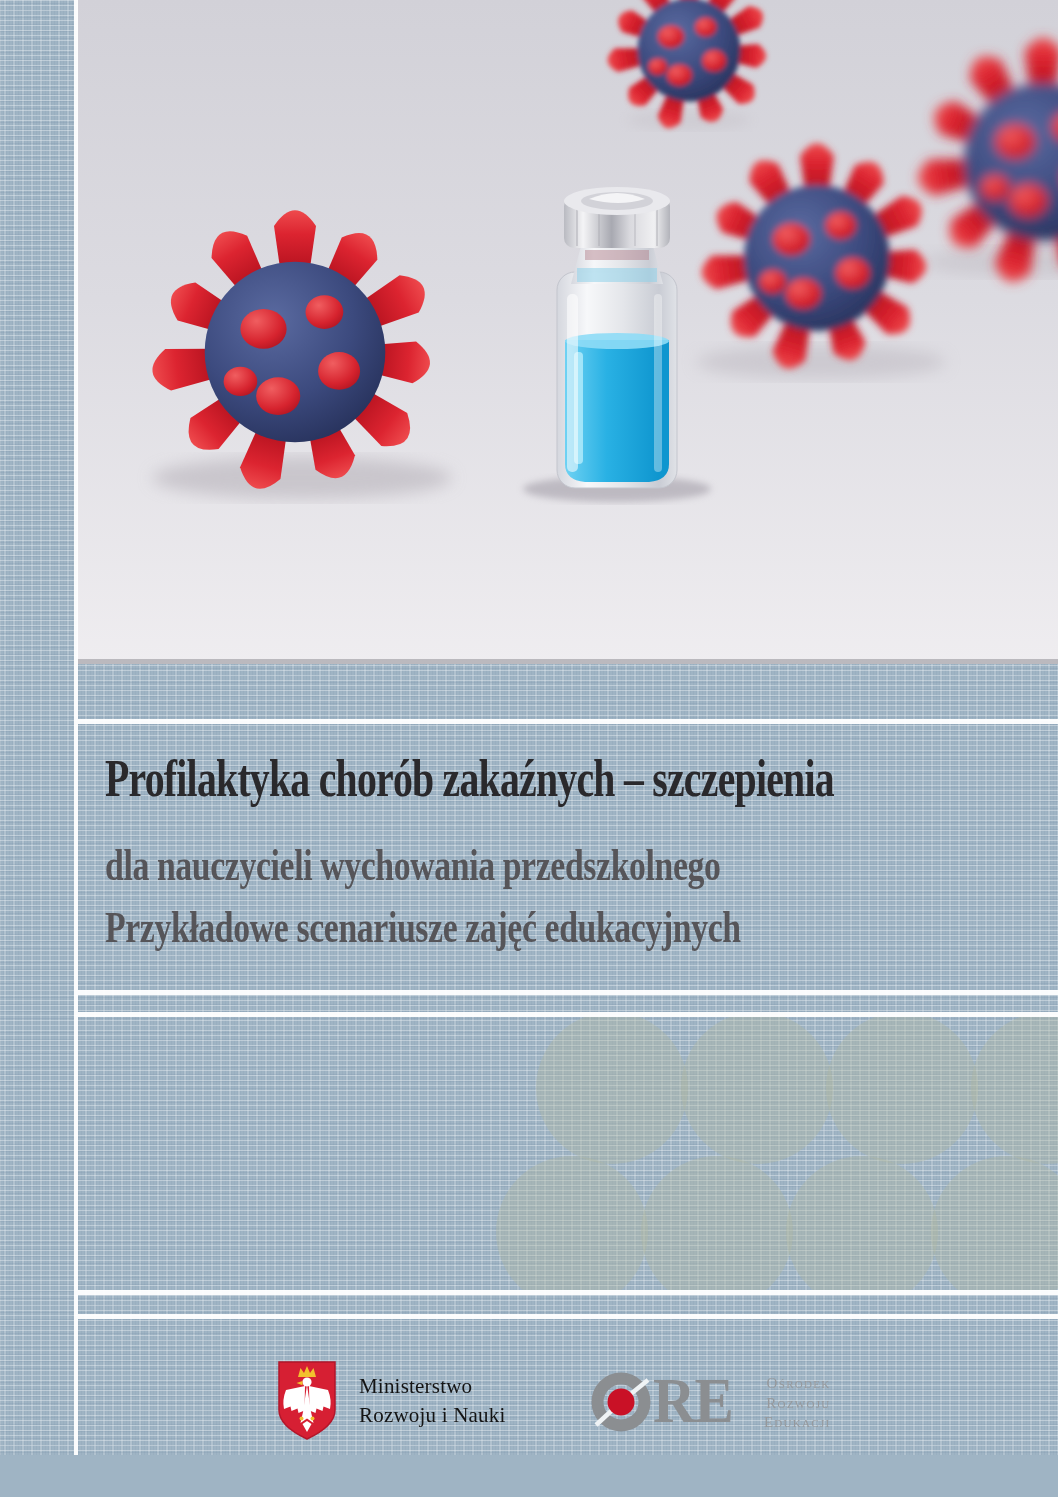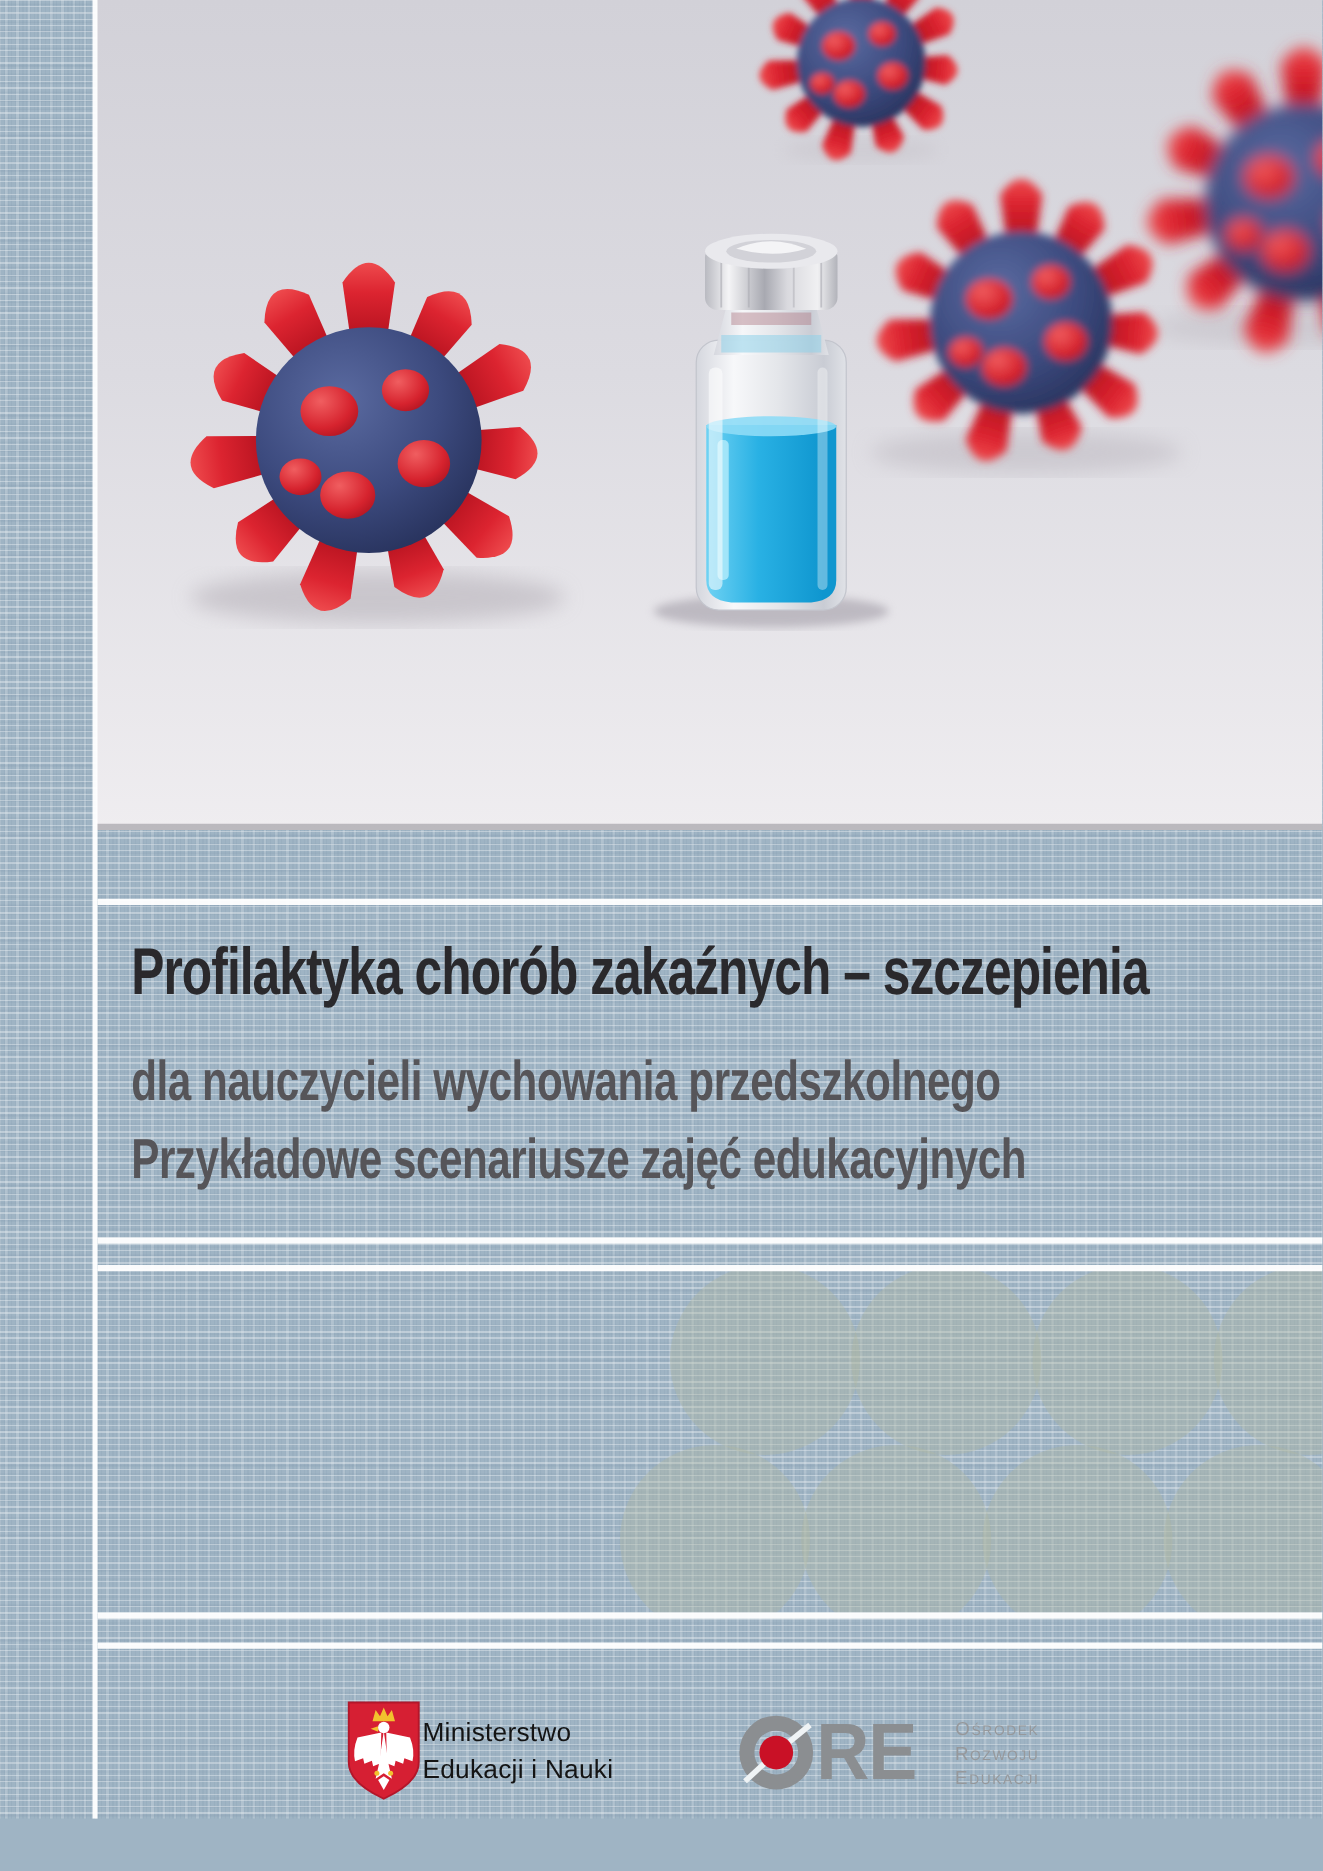--- a/index.html
+++ b/index.html
@@ -1,19 +1,19 @@
 <!DOCTYPE html>
 <html><head>
 <meta charset="utf-8">
 <style>
   html,body{margin:0;padding:0;background:#9fb4c4;}
   *{box-sizing:border-box;}
   #page{
     position:relative;width:1058px;height:1455px;overflow:hidden;
-    font-family:Liberation Sans, sans-serif;
+    font-family:Liberation Serif, serif;
   }
   
   .bg{
     position:absolute;inset:0;
     background:linear-gradient(180deg,
       #c5d9e8 0px,#c6daе8 400px,#c5d9e8 1012px,
       #dfe9ee 1012px,#e2ebf0 1290px,
       #eef2f5 1290px,#f5f8f9 100%);
   }
   .texture{
@@ -40,21 +40,21 @@
   
   .title-block{position:absolute;left:105px;top:748px;white-space:nowrap;}
   .title-inner{display:inline-block;transform:scaleX(.75);transform-origin:left top;
     font-size:53px;font-weight:700;letter-spacing:-1px;color:#2a292c;line-height:60px;}
   .subtitle-block{position:absolute;left:105px;top:834px;white-space:nowrap;}
   .subtitle-line{height:62px;}
   .subtitle-inner{display:inline-block;transform:scaleX(.75);transform-origin:left top;
     font-size:45px;font-weight:700;letter-spacing:-.5px;color:#565559;line-height:62px;}
   
   .ministry{position:absolute;left:277px;top:1360px;display:flex;}
-  .ministry-name{margin-left:1px;margin-top:12px;font-size:21px;line-height:29px;
+  .ministry-name{margin-left:22px;margin-top:12px;font-size:21px;line-height:29px;
     color:#141414;font-weight:500;letter-spacing:.2px;}
   .ore{position:absolute;left:590px;top:1372px;display:flex;align-items:flex-start;}
   .ore-letters{display:inline-block;font-size:64px;line-height:58px;font-weight:700;
     color:#8b8e91;transform:scaleX(.92);transform-origin:left top;margin-left:1px;letter-spacing:-1px;}
   .ore-name{margin-left:24px;margin-top:2px;font-variant:small-caps;font-size:15px;
     line-height:19.5px;color:#96989b;letter-spacing:1.3px;font-weight:500;text-align:right;}
 </style>
 </head>
 <body>
 
@@ -225,21 +225,21 @@
       <polygon points="25.5,21 19.5,23 25.5,25.3" fill="#f2c12e"></polygon>
       <path d="M28,26 L9,30 Q5,40 7,49 L13.5,46.5 L14.5,51 L20.5,48.5 L21.5,53 L27.5,50.5 Z" fill="#ffffff"></path>
       <path d="M32,26 L51,30 Q55,40 53,49 L46.5,46.5 L45.5,51 L39.5,48.5 L38.5,53 L32.5,50.5 Z" fill="#ffffff"></path>
       <path d="M30,25 L26,52 L23.5,63 L30,58.5 L36.5,63 L34,52 L30,25 Z" fill="#ffffff"></path>
       <polygon points="25.5,64 30,72 34.5,64 30,61" fill="#ffffff"></polygon>
       <circle cx="24.5" cy="58.5" r="2" fill="#f2c12e"></circle>
       <circle cx="35.5" cy="58.5" r="2" fill="#f2c12e"></circle>
     </svg>
     <div class="ministry-name">
       <div>Ministerstwo</div>
-      <div>Edukacji i Nauki</div>
+      <div>Rozwoju i Nauki</div>
     </div>
   </div>
 
   <div class="ore">
     <svg width="62" height="60" viewBox="0 0 62 60">
       <circle cx="31" cy="30" r="23.5" fill="none" stroke="#8b8e91" stroke-width="12"></circle>
       <g stroke="#eff3f5" stroke-width="4.5">
         <line x1="31" y1="30" x2="58" y2="8"></line>
         <line x1="31" y1="30" x2="6" y2="53"></line>
       </g>

